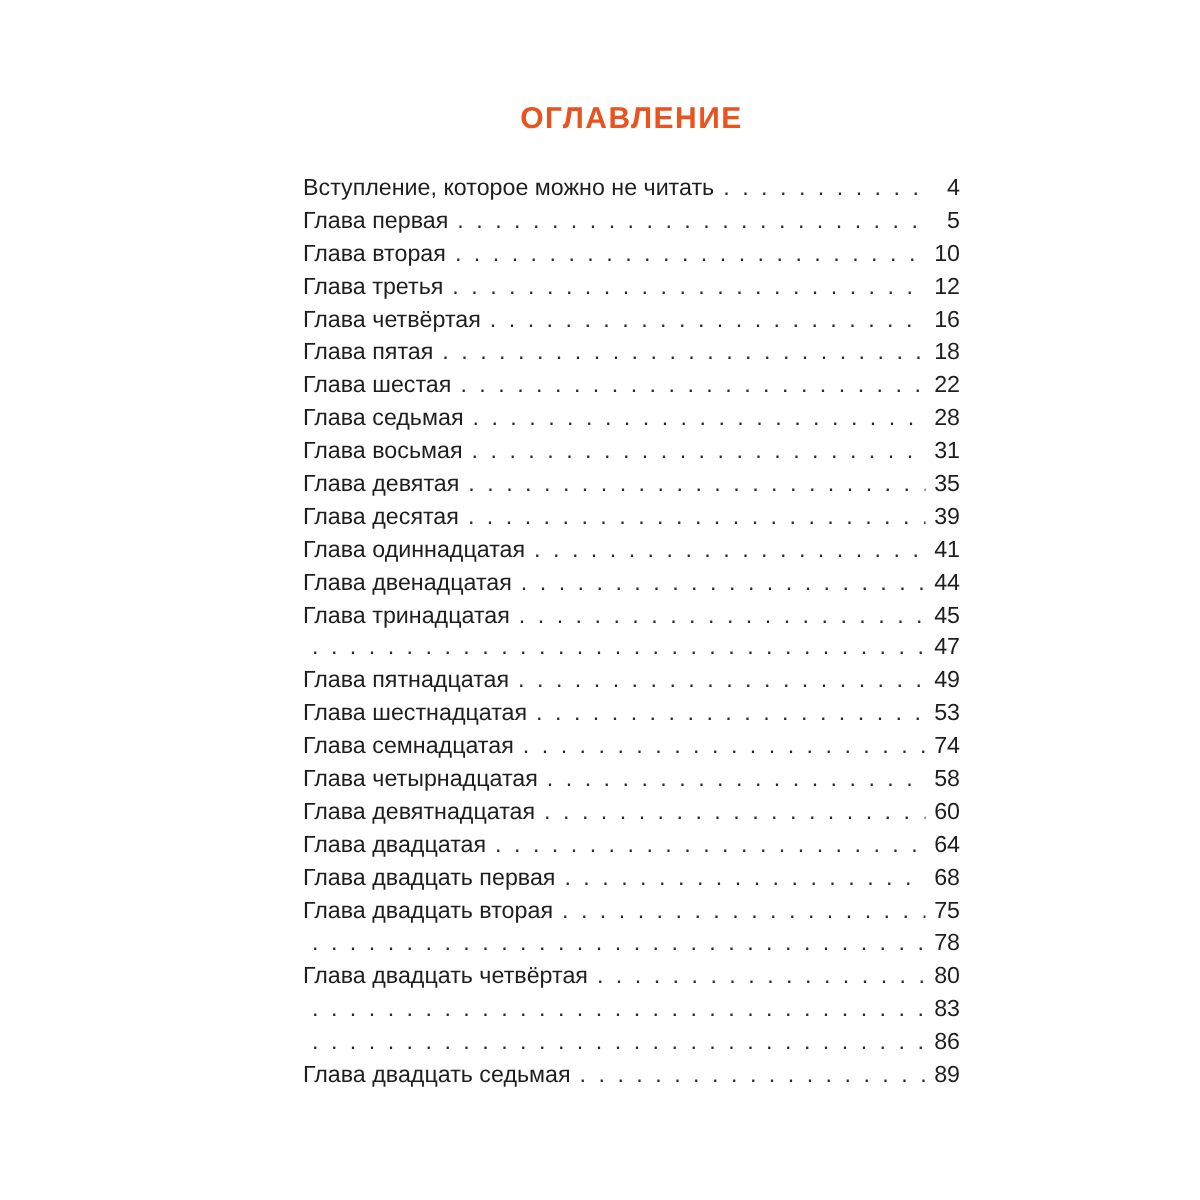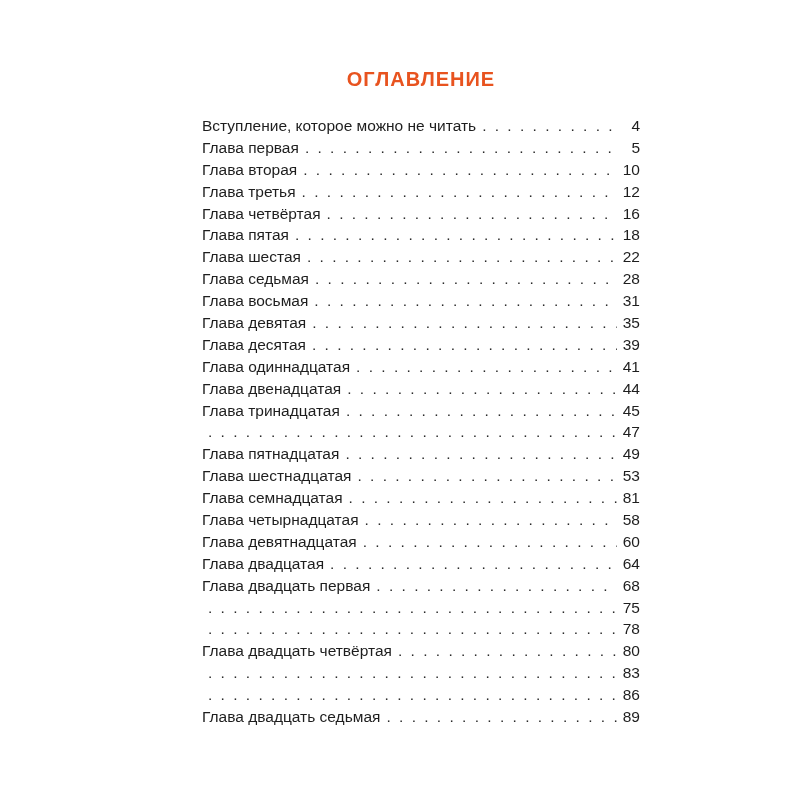--- a/index.html
+++ b/index.html
@@ -146,21 +146,21 @@
         <span class="toc-page">49</span>
       </div>
         <div class="toc-row">
         <span class="toc-label">Глава шестнадцатая</span>
         <span class="toc-leader">. . . . . . . . . . . . . . . . . . . . . . . . . . . . . . . . . . . . . . . . . . . . . . . . . . . . . . . . . . . . . . . . . . . . . . . . . . . . . . . . . . . . . . . . . . . . . . . . . . . . . . . . . . . . . . . . . . . . . . . . . . . . . . . . . . . . . . . . . . . . . . . . . . . . . . </span>
         <span class="toc-page">53</span>
       </div>
         <div class="toc-row">
         <span class="toc-label">Глава семнадцатая</span>
         <span class="toc-leader">. . . . . . . . . . . . . . . . . . . . . . . . . . . . . . . . . . . . . . . . . . . . . . . . . . . . . . . . . . . . . . . . . . . . . . . . . . . . . . . . . . . . . . . . . . . . . . . . . . . . . . . . . . . . . . . . . . . . . . . . . . . . . . . . . . . . . . . . . . . . . . . . . . . . . . </span>
-        <span class="toc-page">81</span>
+        <span class="toc-page">74</span>
       </div>
         <div class="toc-row">
         <span class="toc-label">Глава четырнадцатая</span>
         <span class="toc-leader">. . . . . . . . . . . . . . . . . . . . . . . . . . . . . . . . . . . . . . . . . . . . . . . . . . . . . . . . . . . . . . . . . . . . . . . . . . . . . . . . . . . . . . . . . . . . . . . . . . . . . . . . . . . . . . . . . . . . . . . . . . . . . . . . . . . . . . . . . . . . . . . . . . . . . . </span>
         <span class="toc-page">58</span>
       </div>
         <div class="toc-row">
         <span class="toc-label">Глава девятнадцатая</span>
         <span class="toc-leader">. . . . . . . . . . . . . . . . . . . . . . . . . . . . . . . . . . . . . . . . . . . . . . . . . . . . . . . . . . . . . . . . . . . . . . . . . . . . . . . . . . . . . . . . . . . . . . . . . . . . . . . . . . . . . . . . . . . . . . . . . . . . . . . . . . . . . . . . . . . . . . . . . . . . . . </span>
         <span class="toc-page">60</span>
@@ -169,20 +169,21 @@
         <span class="toc-label">Глава двадцатая</span>
         <span class="toc-leader">. . . . . . . . . . . . . . . . . . . . . . . . . . . . . . . . . . . . . . . . . . . . . . . . . . . . . . . . . . . . . . . . . . . . . . . . . . . . . . . . . . . . . . . . . . . . . . . . . . . . . . . . . . . . . . . . . . . . . . . . . . . . . . . . . . . . . . . . . . . . . . . . . . . . . . </span>
         <span class="toc-page">64</span>
       </div>
         <div class="toc-row">
         <span class="toc-label">Глава двадцать первая</span>
         <span class="toc-leader">. . . . . . . . . . . . . . . . . . . . . . . . . . . . . . . . . . . . . . . . . . . . . . . . . . . . . . . . . . . . . . . . . . . . . . . . . . . . . . . . . . . . . . . . . . . . . . . . . . . . . . . . . . . . . . . . . . . . . . . . . . . . . . . . . . . . . . . . . . . . . . . . . . . . . . </span>
         <span class="toc-page">68</span>
       </div>
         <div class="toc-row">
+        <span class="toc-label">Глава двадцать вторая</span>
         <span class="toc-leader">. . . . . . . . . . . . . . . . . . . . . . . . . . . . . . . . . . . . . . . . . . . . . . . . . . . . . . . . . . . . . . . . . . . . . . . . . . . . . . . . . . . . . . . . . . . . . . . . . . . . . . . . . . . . . . . . . . . . . . . . . . . . . . . . . . . . . . . . . . . . . . . . . . . . . . </span>
         <span class="toc-page">75</span>
       </div>
         <div class="toc-row">
         <span class="toc-leader">. . . . . . . . . . . . . . . . . . . . . . . . . . . . . . . . . . . . . . . . . . . . . . . . . . . . . . . . . . . . . . . . . . . . . . . . . . . . . . . . . . . . . . . . . . . . . . . . . . . . . . . . . . . . . . . . . . . . . . . . . . . . . . . . . . . . . . . . . . . . . . . . . . . . . . </span>
         <span class="toc-page">78</span>
       </div>
         <div class="toc-row">
         <span class="toc-label">Глава двадцать четвёртая</span>
         <span class="toc-leader">. . . . . . . . . . . . . . . . . . . . . . . . . . . . . . . . . . . . . . . . . . . . . . . . . . . . . . . . . . . . . . . . . . . . . . . . . . . . . . . . . . . . . . . . . . . . . . . . . . . . . . . . . . . . . . . . . . . . . . . . . . . . . . . . . . . . . . . . . . . . . . . . . . . . . . </span>

